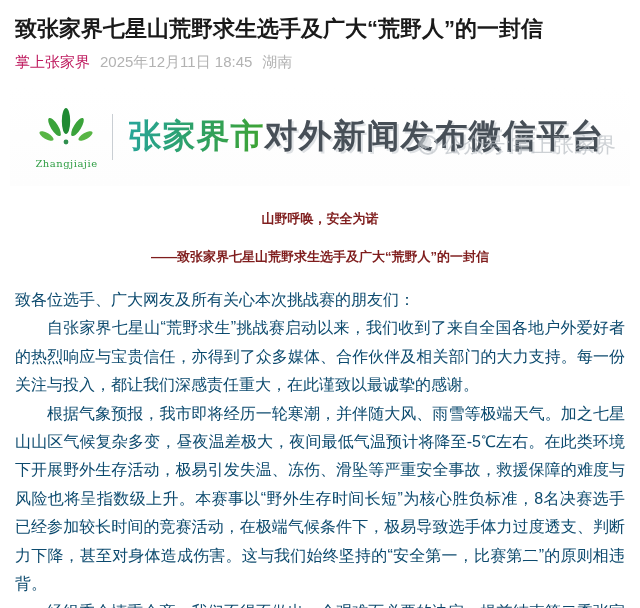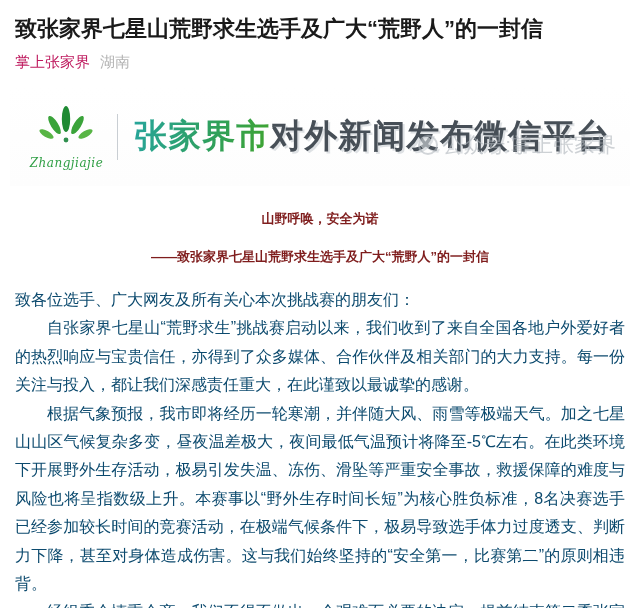--- a/index.html
+++ b/index.html
@@ -37,22 +37,21 @@
     justify-content:center;
   }
   .logo-block {
     display:flex;
     flex-direction:column;
     align-items:center;
     margin-right:14px;
   }
   .logo-script {
     font-family:"DejaVu Serif", serif;
-    font-style:italic;
-    font-size:12px;
+    font-size:10px;
     color:#2f9e44;
     margin-top:-3px;
     letter-spacing:0.5px;
   }
   .banner-divider {
     width:1px;
     height:46px;
     background:#c9ced3;
     margin-right:16px;
   }
@@ -116,20 +115,21 @@
 </style>
 </head>
 <body>
 
 <div class="page">
 
   <h1 class="article-title">致张家界七星山荒野求生选手及广大“荒野人”的一封信</h1>
 
   <div class="byline">
     <span class="source">掌上张家界</span>
+    <span class="meta">2025年12月11日 18:45</span>
     <span class="meta">湖南</span>
   </div>
 
   <div class="banner">
     <div class="logo-block">
       <span>
         <svg width="56" height="52" viewBox="0 0 56 52">
           <g>
             <ellipse cx="28" cy="16" rx="4.2" ry="13" fill="#1f8a33"></ellipse>
             <ellipse cx="16.5" cy="22" rx="3.6" ry="10.5" fill="#3aa33a" transform="rotate(-32 16.5 22)"></ellipse>

